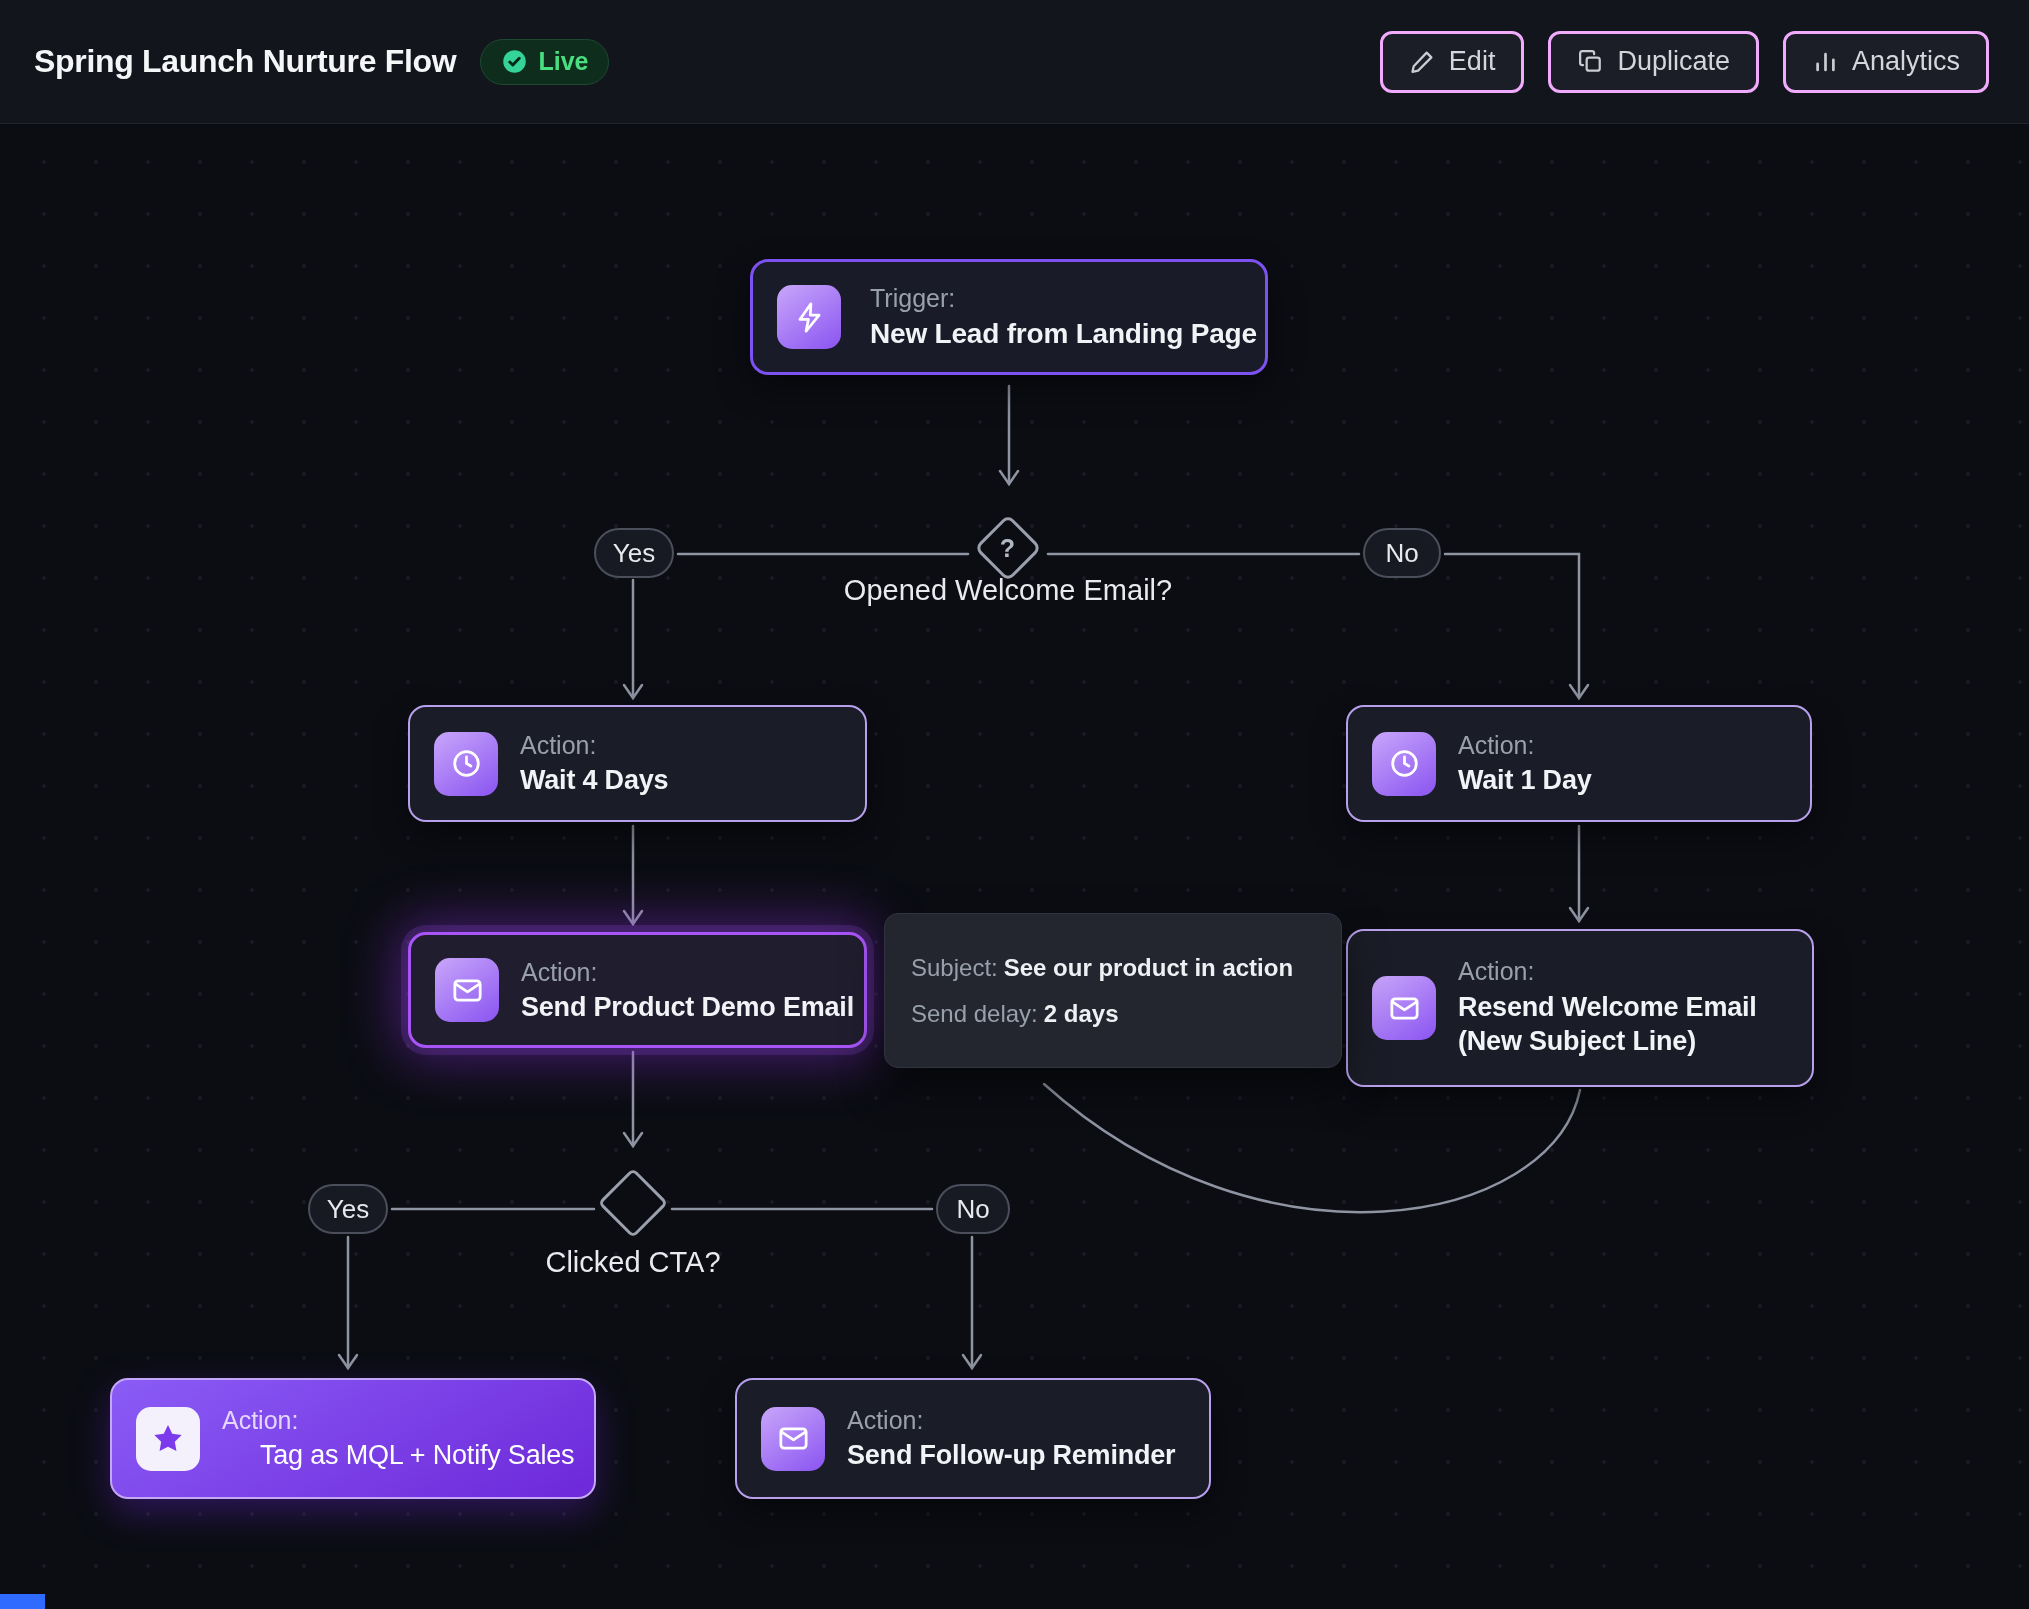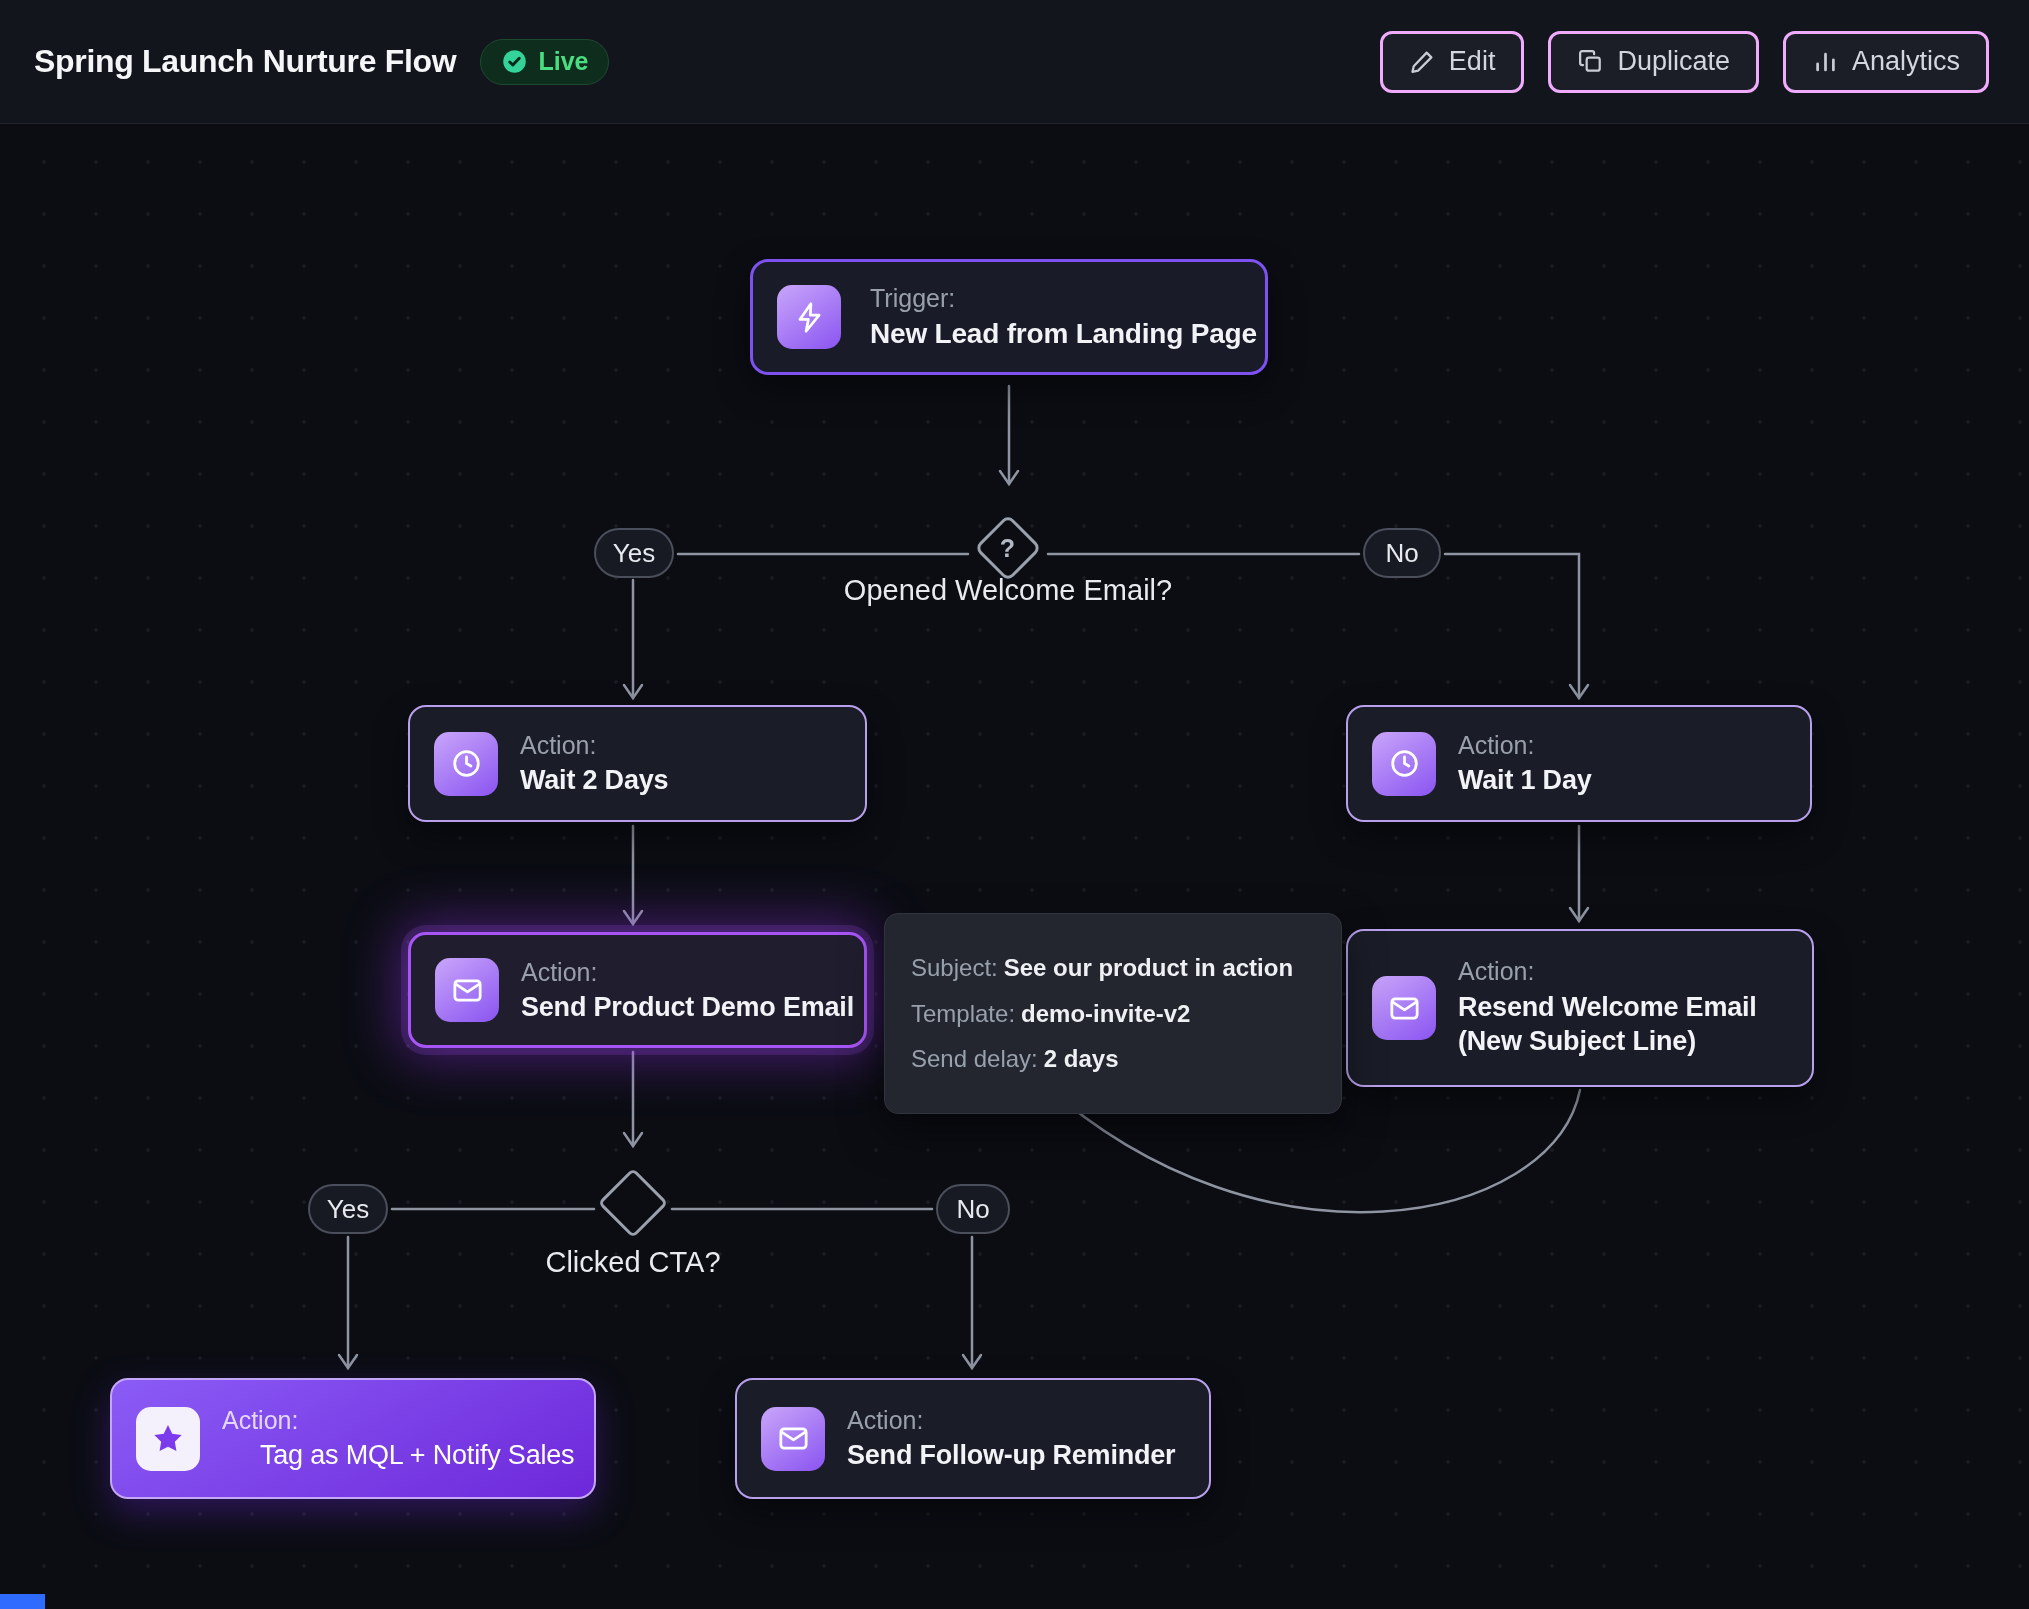--- a/index.html
+++ b/index.html
@@ -193,21 +193,21 @@
 
     <div class="node" style="left:408px;top:581px;width:459px;height:117px">
       <div class="icon-box">
         <svg width="33" height="33" viewBox="0 0 24 24">
           <circle cx="12" cy="12" r="8.6" stroke="#ffffff" stroke-width="2" fill="none"></circle>
           <path d="M12 7.2 V12 L15.2 13.8" stroke="#ffffff" stroke-width="2" fill="none" stroke-linecap="round"></path>
         </svg>
       </div>
       <div class="node-text">
         <div class="node-label">Action:</div>
-        <div class="node-title">Wait 2 Days</div>
+        <div class="node-title">Wait 4 Days</div>
       </div>
     </div>
 
     <div class="node" style="left:1346px;top:581px;width:466px;height:117px">
       <div class="icon-box">
         <svg width="33" height="33" viewBox="0 0 24 24">
           <circle cx="12" cy="12" r="8.6" stroke="#ffffff" stroke-width="2" fill="none"></circle>
           <path d="M12 7.2 V12 L15.2 13.8" stroke="#ffffff" stroke-width="2" fill="none" stroke-linecap="round"></path>
         </svg>
       </div>
@@ -226,23 +226,20 @@
       </div>
       <div class="node-text">
         <div class="node-label">Action:</div>
         <div class="node-title">Send Product Demo Email</div>
       </div>
     </div>
 
     <div class="tooltip">
       <div class="tt-row">
         <span class="tt-label">Subject:</span><span class="tt-value">See our product in action</span>
-      </div>
-      <div class="tt-row">
-        <span class="tt-label">Template:</span><span class="tt-value">demo-invite-v2</span>
       </div>
       <div class="tt-row">
         <span class="tt-label">Send delay:</span><span class="tt-value">2 days</span>
       </div>
     </div>
 
     <div class="node node--resend" style="left:1346px;top:805px;width:468px;height:158px">
       <div class="icon-box">
         <svg width="33" height="33" viewBox="0 0 24 24">
           <rect x="2.8" y="5" width="18.4" height="14" rx="2.4" stroke="#ffffff" stroke-width="2" fill="none"></rect>

